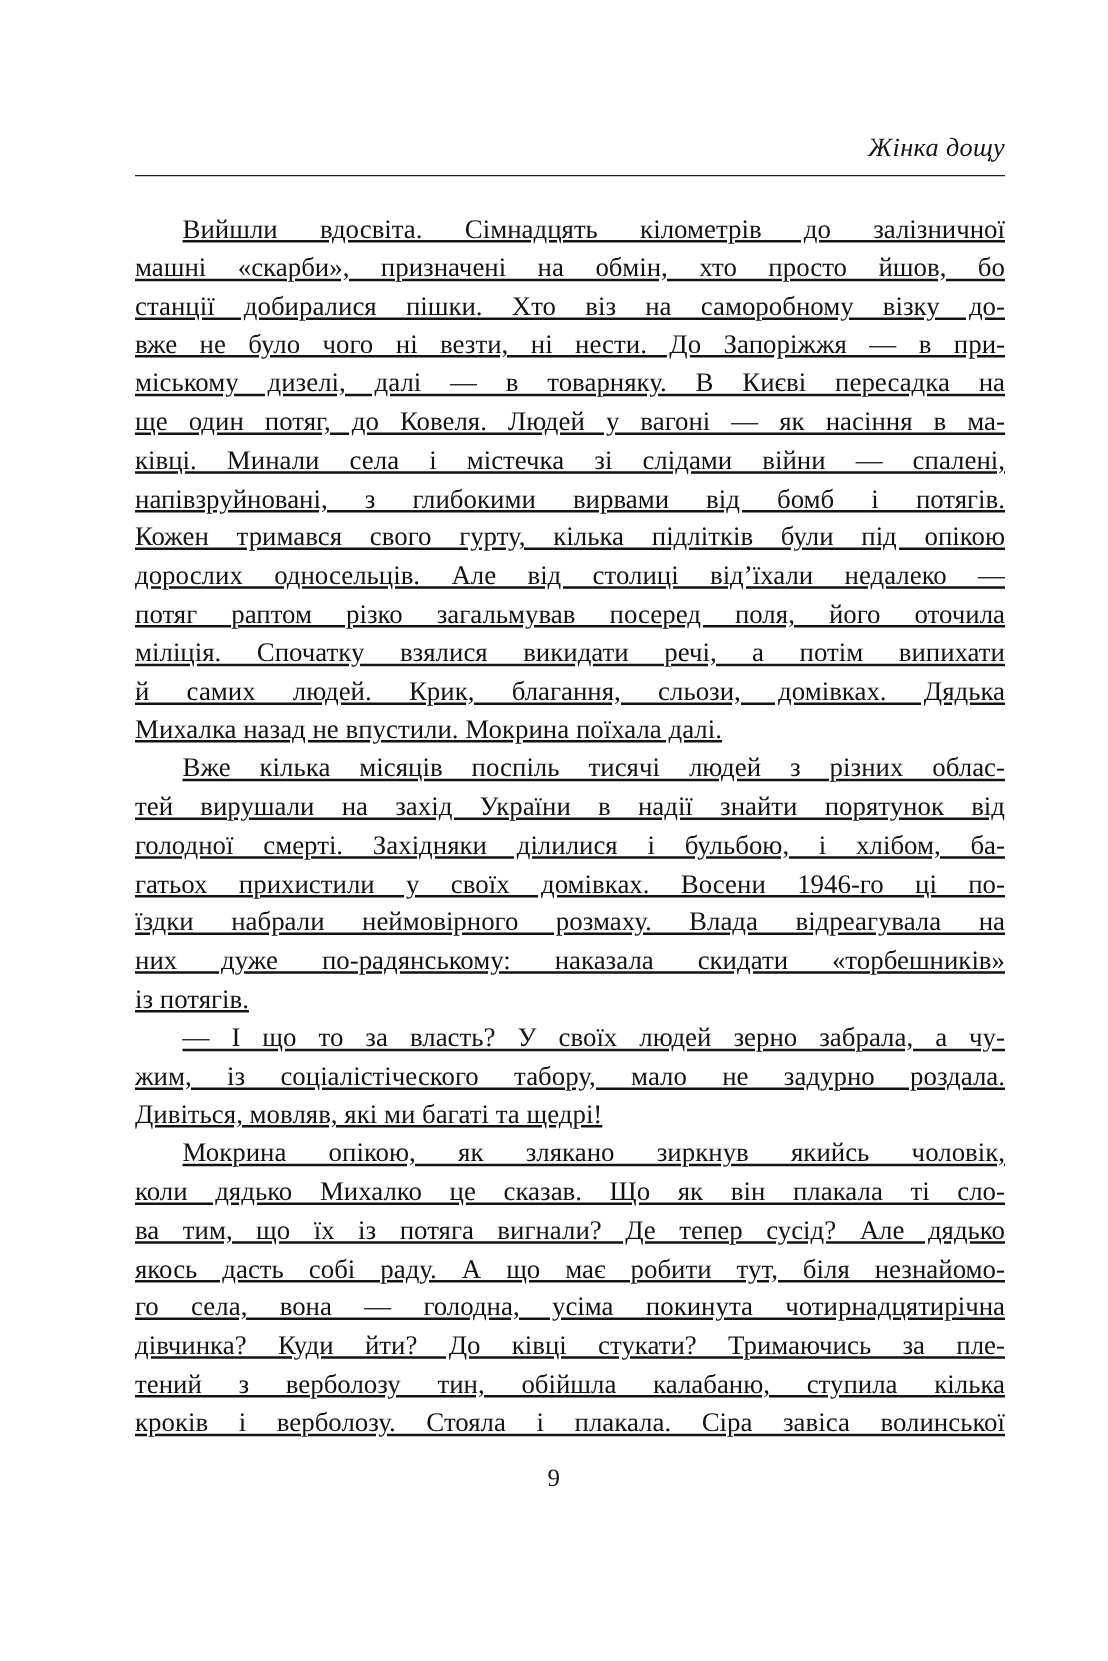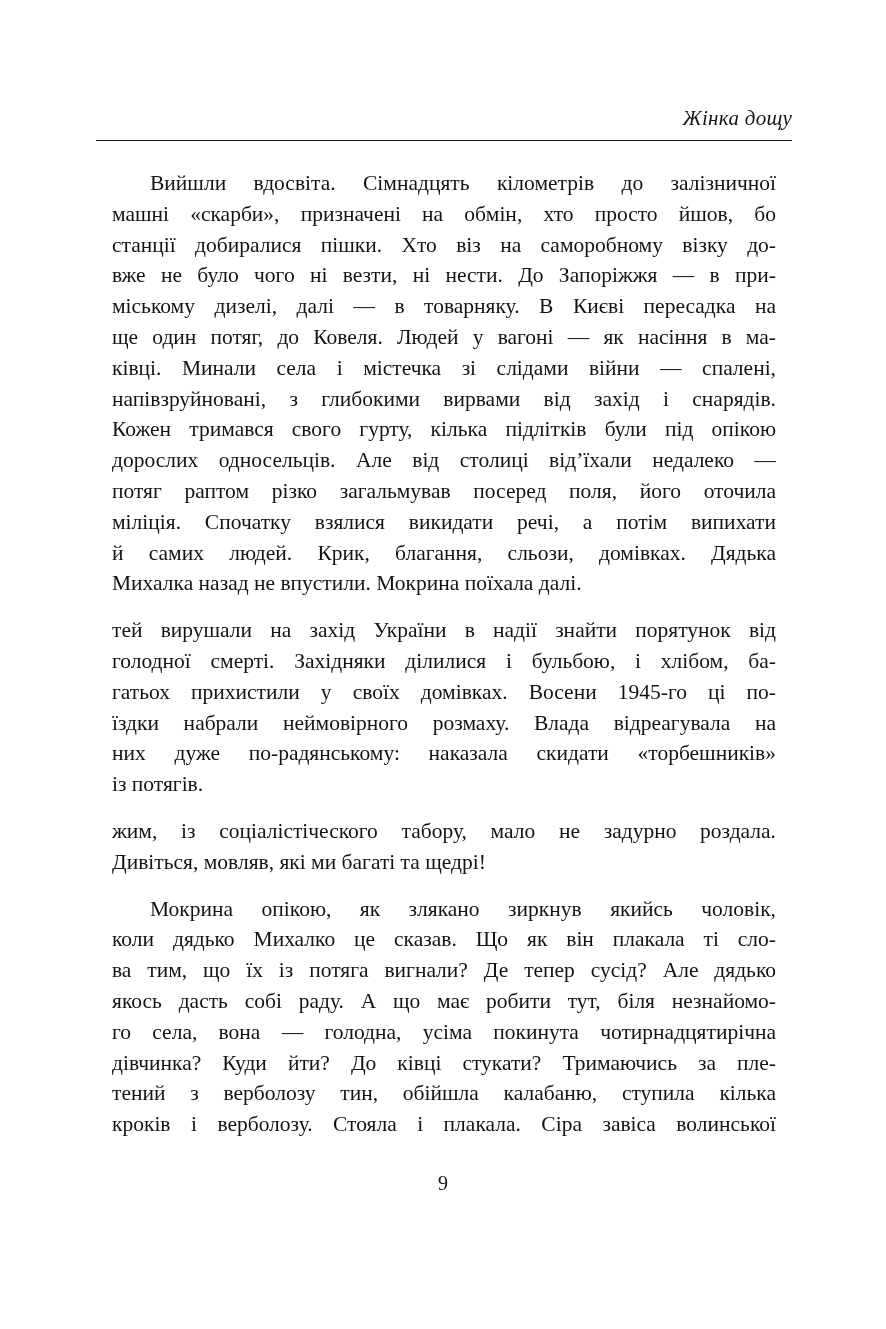--- a/index.html
+++ b/index.html
@@ -11,40 +11,40 @@
     position: relative;
     width: 886px;
     height: 1329px;
     background: #ffffff;
     color: #141414;
     font-family: "Liberation Serif", "DejaVu Serif", serif;
     overflow: hidden;
   }
   .content {
     position: absolute;
-    left: 96px;
+    left: 108px;
     top: 106px;
     width: 696px;
   }
   .running-header {
     text-align: right;
     font-style: italic;
     font-size: 21px;
     letter-spacing: 0.3px;
     padding-bottom: 9px;
     border-bottom: 1.5px solid #1c1c1c;
     color: #141414;
   }
   .text-block {
     margin-top: 27px;
     font-size: 21.5px;
     line-height: 30.8px;
     color: #131313;
   }
-  .paragraph { margin: 16px; padding: 0; }
+  .paragraph { margin: 0; padding: 0; text-decoration: underline; }
   .line {
     text-align: justify;
     text-align-last: justify;
     white-space: normal;
     height: 30.8px;
     overflow: hidden;
   }
   .line.first {
     text-indent: 38px;
   }
@@ -69,37 +69,39 @@
     <div class="running-header">Жінка дощу</div>
     <div class="text-block" id="text-block">
         <div class="paragraph">
           <div class="line first">Вийшли вдосвіта. Сімнадцять кілометрів до залізничної</div>
           <div class="line">машні «скарби», призначені на обмін, хто просто йшов, бо</div>
           <div class="line">станції добиралися пішки. Хто віз на саморобному візку до-</div>
           <div class="line">вже не було чого ні везти, ні нести. До Запоріжжя — в при-</div>
           <div class="line">міському дизелі, далі — в товарняку. В Києві пересадка на</div>
           <div class="line">ще один потяг, до Ковеля. Людей у вагоні — як насіння в ма-</div>
           <div class="line">ківці. Минали села і містечка зі слідами війни — спалені,</div>
-          <div class="line">напівзруйновані, з глибокими вирвами від захід і снарядів.</div>
+          <div class="line">напівзруйновані, з глибокими вирвами від бомб і потягів.</div>
           <div class="line">Кожен тримався свого гурту, кілька підлітків були під опікою</div>
           <div class="line">дорослих односельців. Але від столиці від’їхали недалеко —</div>
           <div class="line">потяг раптом різко загальмував посеред поля, його оточила</div>
           <div class="line">міліція. Спочатку взялися викидати речі, а потім випихати</div>
           <div class="line">й самих людей. Крик, благання, сльози, домівках. Дядька</div>
           <div class="line last">Михалка назад не впустили. Мокрина поїхала далі.</div>
         </div>
         <div class="paragraph">
+          <div class="line first">Вже кілька місяців поспіль тисячі людей з різних облас-</div>
           <div class="line">тей вирушали на захід України в надії знайти порятунок від</div>
           <div class="line">голодної смерті. Західняки ділилися і бульбою, і хлібом, ба-</div>
-          <div class="line">гатьох прихистили у своїх домівках. Восени 1945-го ці по-</div>
+          <div class="line">гатьох прихистили у своїх домівках. Восени 1946-го ці по-</div>
           <div class="line">їздки набрали неймовірного розмаху. Влада відреагувала на</div>
           <div class="line">них дуже по-радянському: наказала скидати «торбешників»</div>
           <div class="line last">із потягів.</div>
         </div>
         <div class="paragraph">
+          <div class="line first">— І що то за власть? У своїх людей зерно забрала, а чу-</div>
           <div class="line">жим, із соціалістіческого табору, мало не задурно роздала.</div>
           <div class="line last">Дивіться, мовляв, які ми багаті та щедрі!</div>
         </div>
         <div class="paragraph">
           <div class="line first">Мокрина опікою, як злякано зиркнув якийсь чоловік,</div>
           <div class="line">коли дядько Михалко це сказав. Що як він плакала ті сло-</div>
           <div class="line">ва тим, що їх із потяга вигнали? Де тепер сусід? Але дядько</div>
           <div class="line">якось дасть собі раду. А що має робити тут, біля незнайомо-</div>
           <div class="line">го села, вона — голодна, усіма покинута чотирнадцятирічна</div>
           <div class="line">дівчинка? Куди йти? До ківці стукати? Тримаючись за пле-</div>

